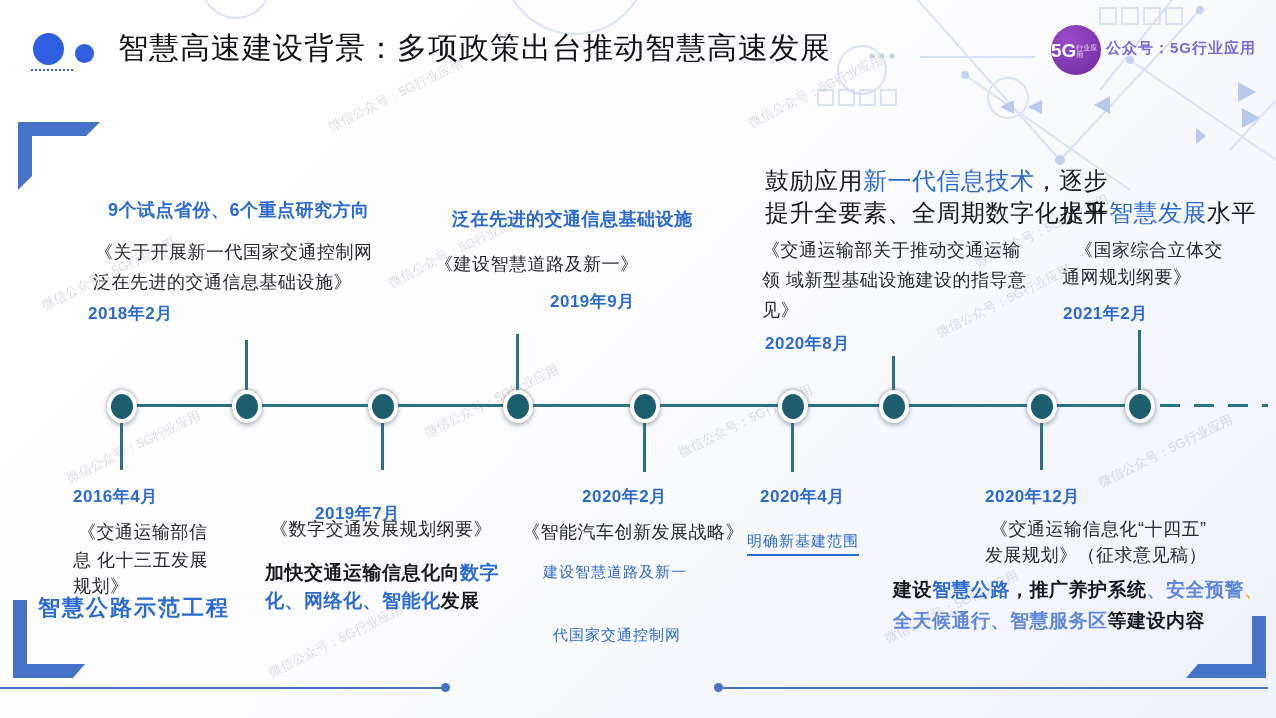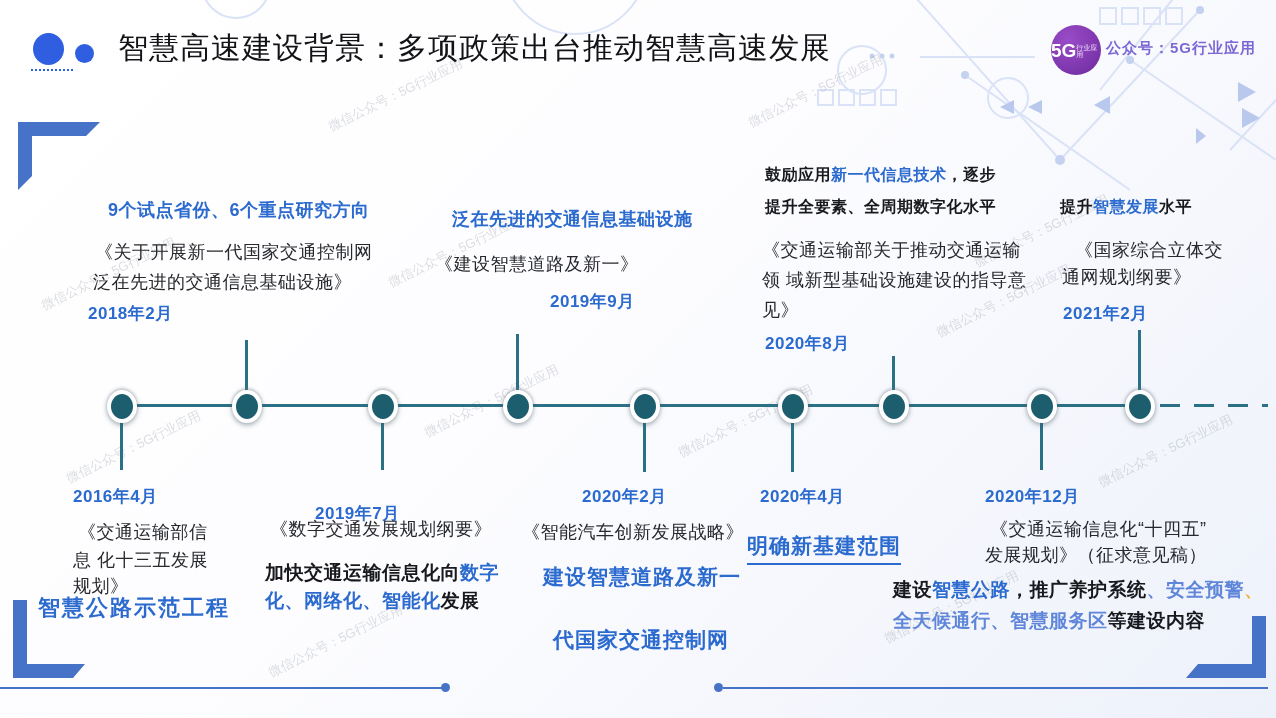--- a/index.html
+++ b/index.html
@@ -4,26 +4,26 @@
 <style>
   html,body{margin:0;padding:0;background:#e8e8e8;}
   .slide{
     position:relative;width:1276px;height:718px;overflow:hidden;
     font-family:"Liberation Sans","DejaVu Sans",sans-serif;
     background:linear-gradient(135deg,#ffffff 0%,#fdfdff 45%,#edf1fa 100%);
   }
   .abs{position:absolute;white-space:nowrap;}
   .title{font-size:30px;font-weight:400;color:#121317;letter-spacing:1px;}
   .hl{font-size:18px;font-weight:700;color:#2b6ace;letter-spacing:.5px;}
-  .hlb{font-size:16px;font-weight:700;color:#17191d;letter-spacing:.5px;}
+  .hlb{font-size:24px;font-weight:400;color:#17191d;letter-spacing:.5px;}
   .doc{font-size:18px;font-weight:400;color:#26282d;letter-spacing:.5px;}
   .date{font-size:17px;font-weight:700;color:#2b6ace;letter-spacing:.5px;}
   .note{font-size:19px;font-weight:700;color:#17191d;letter-spacing:.5px;}
   .bighl{font-size:22px;font-weight:700;color:#2b6ace;letter-spacing:2px;}
-  .midhl{font-size:21px;font-weight:700;color:#2b6ace;letter-spacing:1px;}
+  .midhl{font-size:15px;font-weight:400;color:#2b6ace;letter-spacing:1px;}
   .ul{border-bottom:2px solid #2b6ace;padding-bottom:3px;}
   .seg-dark{color:#17191d}.seg-blue{color:#2b6ace}.seg-blue2{color:#5f86d9}.seg-yellow{color:#e9b53a}
   .wm{position:absolute;font-size:13px;color:#8d93a0;opacity:.3;transform:rotate(-26deg);white-space:nowrap;}
   .node{position:absolute;width:22px;height:25px;background:#1c5d6e;border:4px solid #fff;border-radius:50%;
         box-shadow:0 2px 5px rgba(70,90,100,.5),0 -2px 3px rgba(120,130,140,.35);}
   .vline{position:absolute;width:3px;background:#2a7186;}
   .hline{position:absolute;height:3px;background:#2a7186;}
   .dash{position:absolute;height:3px;background:repeating-linear-gradient(90deg,#2a7186 0 20px,transparent 20px 34px);}
   .footline{position:absolute;height:2px;background:#4673c8;top:687px;}
   .footdot{position:absolute;width:9px;height:9px;border-radius:50%;background:#4673c8;top:683px;}

